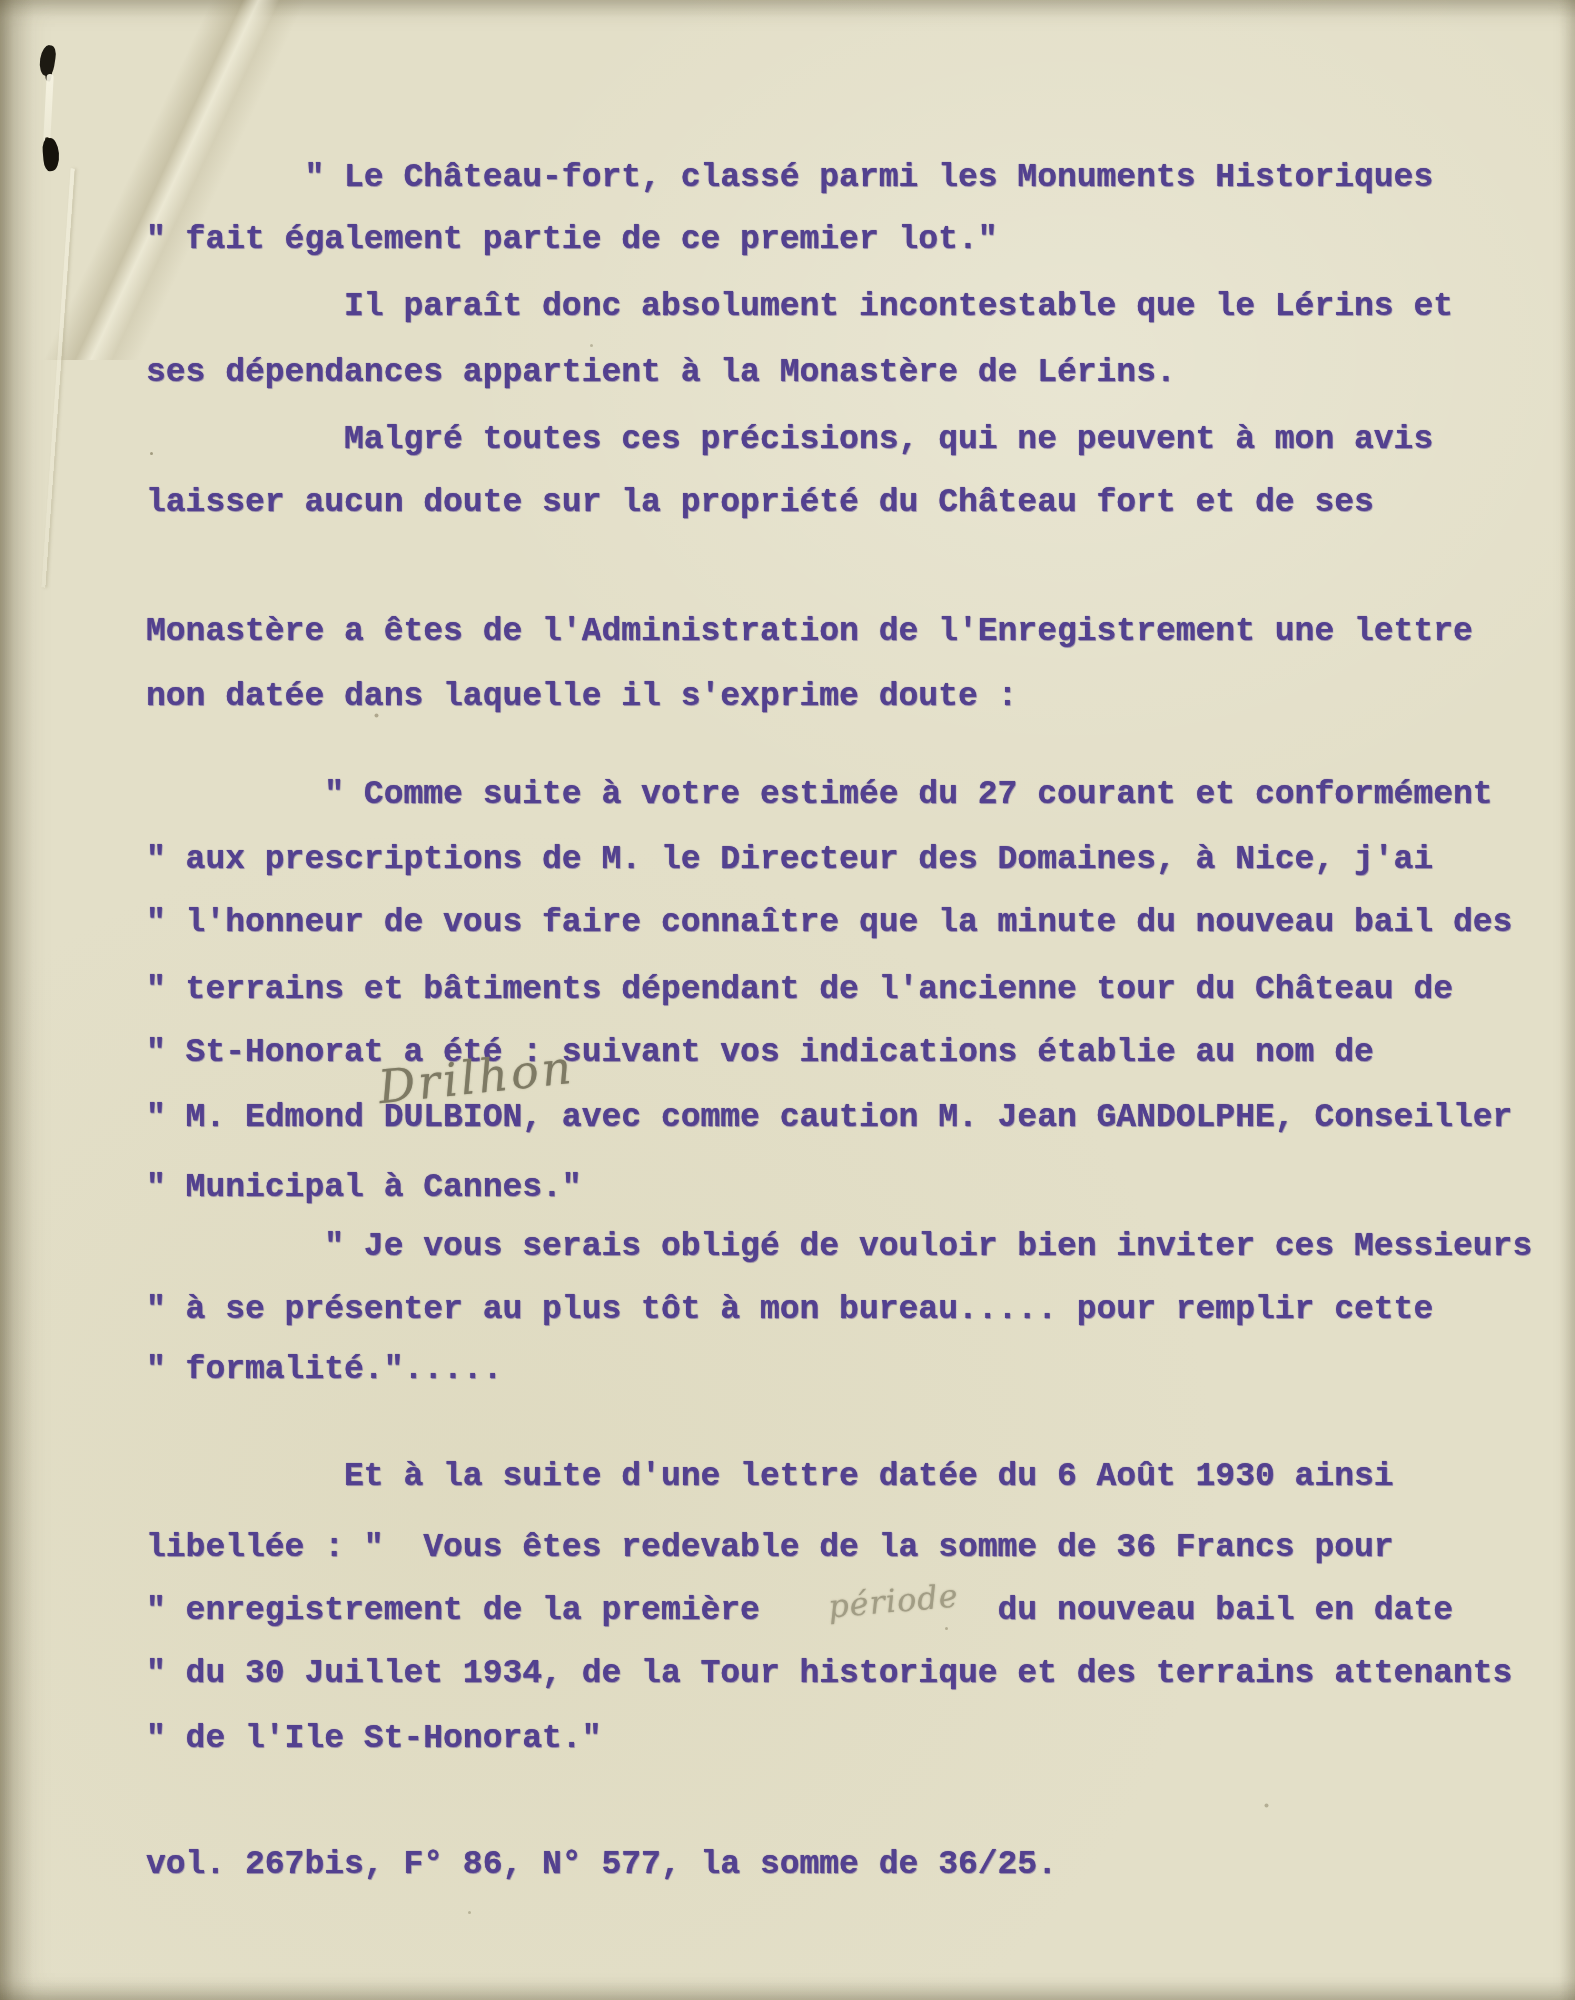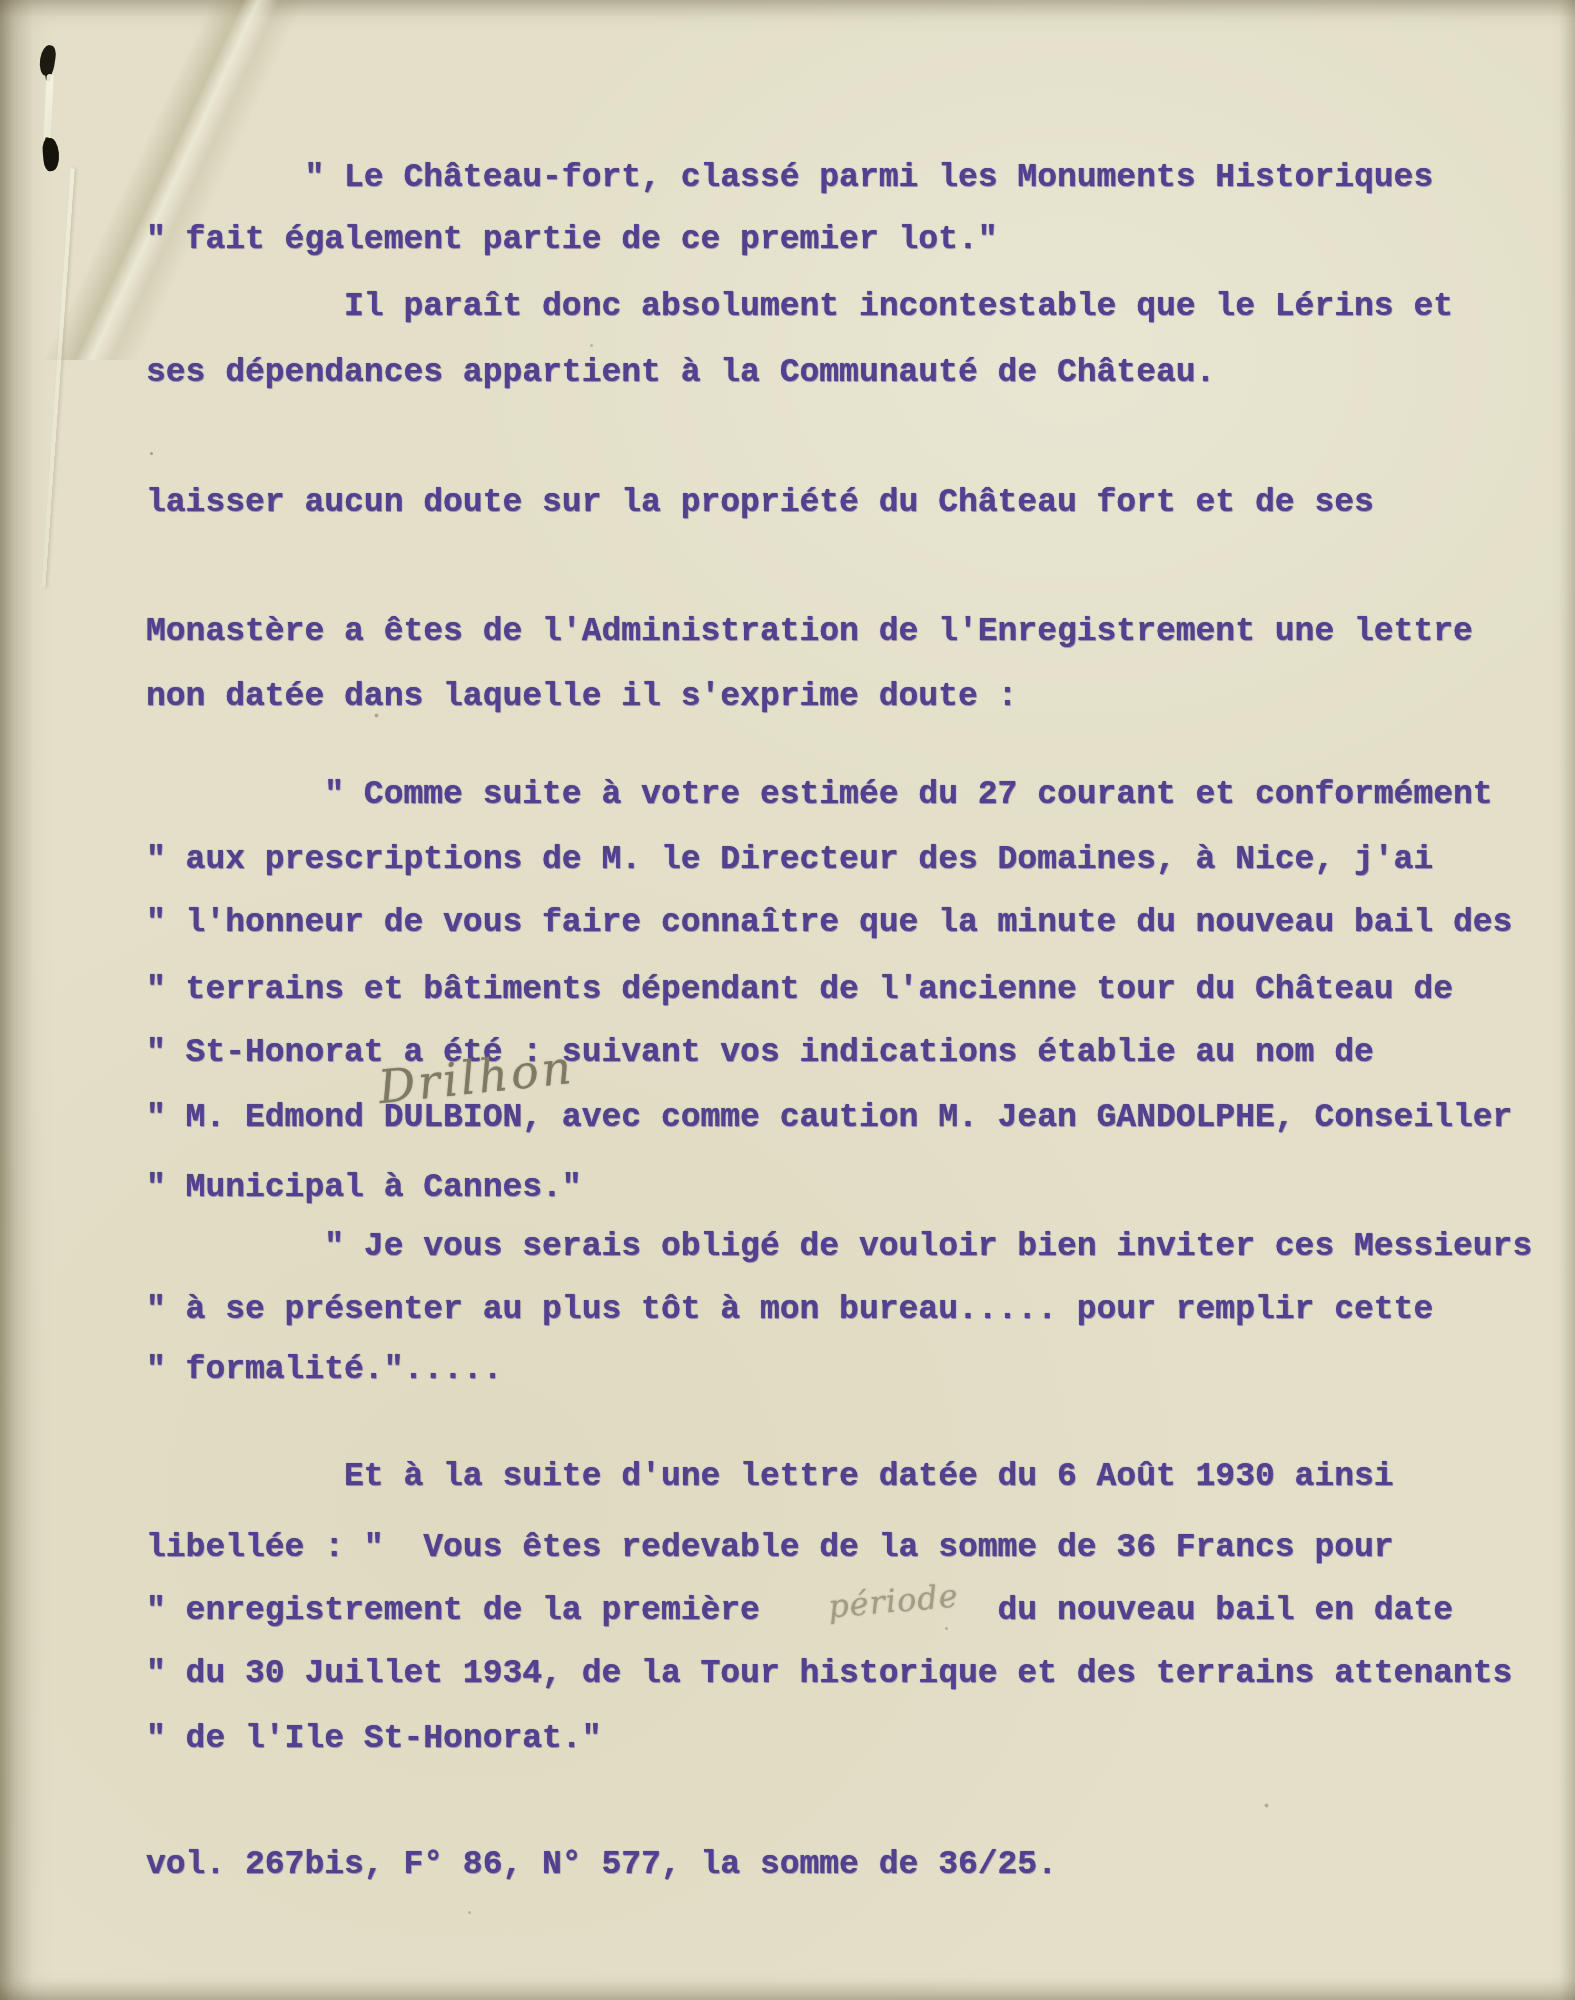--- a/index.html
+++ b/index.html
@@ -134,21 +134,22 @@
   <div class="crease-topleft"></div>
   <div class="crease-left"></div>
   <div class="staple-mark-1"></div>
   <div class="staple-scratch"></div>
   <div class="staple-mark-2"></div>
   <div class="specks"></div>
 
   <div class="line" style="top:158px">        " Le Château-fort, classé parmi les Monuments Historiques</div>
   <div class="line" style="top:220px">" fait également partie de ce premier lot."</div>
   <div class="line" style="top:287px">          Il paraît donc absolument incontestable que le Lérins et</div>
-  <div class="line" style="top:353px">ses dépendances appartient à la Communauté de Château.</div>
+  <div class="line" style="top:353px">ses dépendances appartient à la Monastère de Lérins.</div>
+  <div class="line" style="top:420px">          Malgré toutes ces précisions, qui ne peuvent à mon avis</div>
   <div class="line" style="top:483px">laisser aucun doute sur la propriété du Château fort et de ses</div>
   <div class="line" style="top:612px">Monastère a êtes de l'Administration de l'Enregistrement une lettre</div>
   <div class="line" style="top:677px">non datée dans laquelle il s'exprime doute :</div>
   <div class="line" style="top:775px">         " Comme suite à votre estimée du 27 courant et conformément</div>
   <div class="line" style="top:840px">" aux prescriptions de M. le Directeur des Domaines, à Nice, j'ai</div>
   <div class="line" style="top:903px">" l'honneur de vous faire connaître que la minute du nouveau bail des</div>
   <div class="line" style="top:970px">" terrains et bâtiments dépendant de l'ancienne tour du Château de</div>
   <div class="line" style="top:1033px">" St-Honorat a été : suivant vos indications établie au nom de</div>
   <div class="line" style="top:1098px">" M. Edmond DULBION, avec comme caution M. Jean GANDOLPHE, Conseiller</div>
   <div class="line" style="top:1168px">" Municipal à Cannes."</div>

